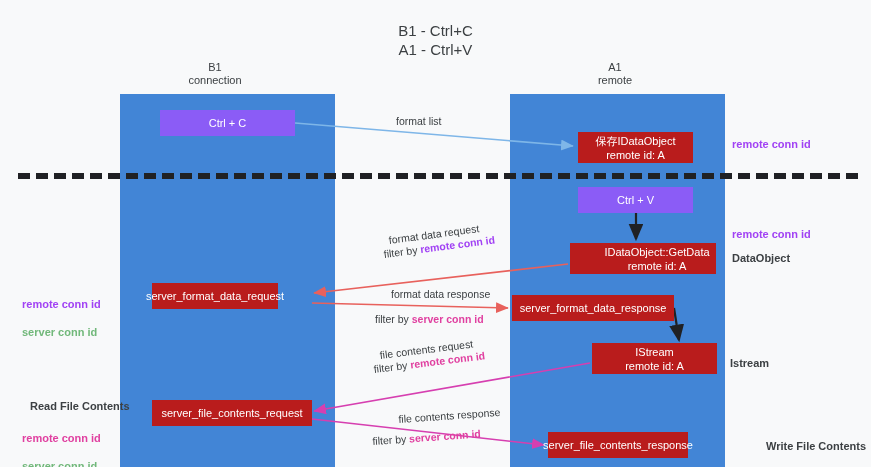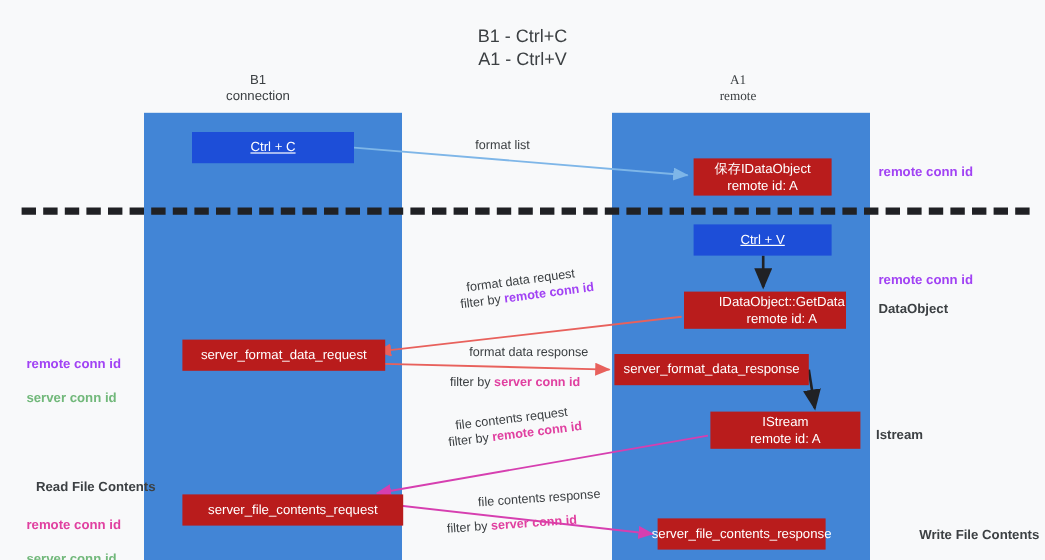--- a/index.html
+++ b/index.html
@@ -19,51 +19,51 @@
     text-align:center;font-size:15px;line-height:19px;color:#3c4043;
     white-space:pre-line;
   }
 
   
   .lane-head{
     position:absolute;text-align:center;font-size:11px;line-height:13px;
     color:#3c4043;white-space:pre-line;
   }
   #head-b1{left:140px;top:46px;width:150px;text-align:center;}
-  #head-a1{left:540px;top:46px;width:150px;font-family:Liberation Serif, serif;}
+  #head-a1{left:540px;top:46px;width:150px;}
 
   
   .lane{position:absolute;background:#4285d6;}
   #lane-b1{left:120px;top:79px;width:215px;height:381px;}
   #lane-a1{left:510px;top:79px;width:215px;height:381px;}
 
   
   #divider{
     position:absolute;left:18px;top:158px;width:840px;height:0;
     border-top:6px dashed #202124;
   }
 
   
   .node{
     position:absolute;box-sizing:border-box;
     display:flex;flex-direction:column;align-items:center;justify-content:center;
     text-align:center;color:#ffffff;font-size:11px;line-height:14px;
     white-space:pre-line;z-index:6;
   }
-  .green{background:#1d4ed8;text-decoration:underline;}
+  .green{background:#8b5cf6;}
   .orange{background:#b91c1c;}
 
   #n-ctrlc{left:160px;top:95px;width:135px;height:26px;}
   #n-save{left:578px;top:117px;width:115px;height:31px;}
   #n-ctrlv{left:578px;top:172px;width:115px;height:26px;}
-  #n-getdata{left:570px;top:228px;width:135px;height:31px;padding-left:28px;}
-  #n-sfdreq{left:152px;top:268px;width:169px;height:26px;}
+  #n-getdata{left:570px;top:228px;width:146px;height:31px;padding-left:28px;}
+  #n-sfdreq{left:152px;top:268px;width:126px;height:26px;}
   #n-sfdresp{left:512px;top:280px;width:162px;height:26px;}
   #n-istream{left:592px;top:328px;width:125px;height:31px;}
-  #n-sfcreq{left:152px;top:385px;width:184px;height:26px;margin-top:12px;}
+  #n-sfcreq{left:152px;top:385px;width:160px;height:26px;}
   #n-sfcresp{left:548px;top:417px;width:140px;height:26px;}
 
   
   .anno{position:absolute;font-size:11px;line-height:14px;white-space:pre-line;z-index:7;}
   .c-purple{color:#a142f4;font-weight:bold;}
   .c-green{color:#71b87a;font-weight:bold;}
   .c-pink{color:#e040a0;font-weight:bold;}
   .c-dark{color:#3c4043;font-weight:bold;}
 
   #a-right-1{left:732px;top:122px;}

